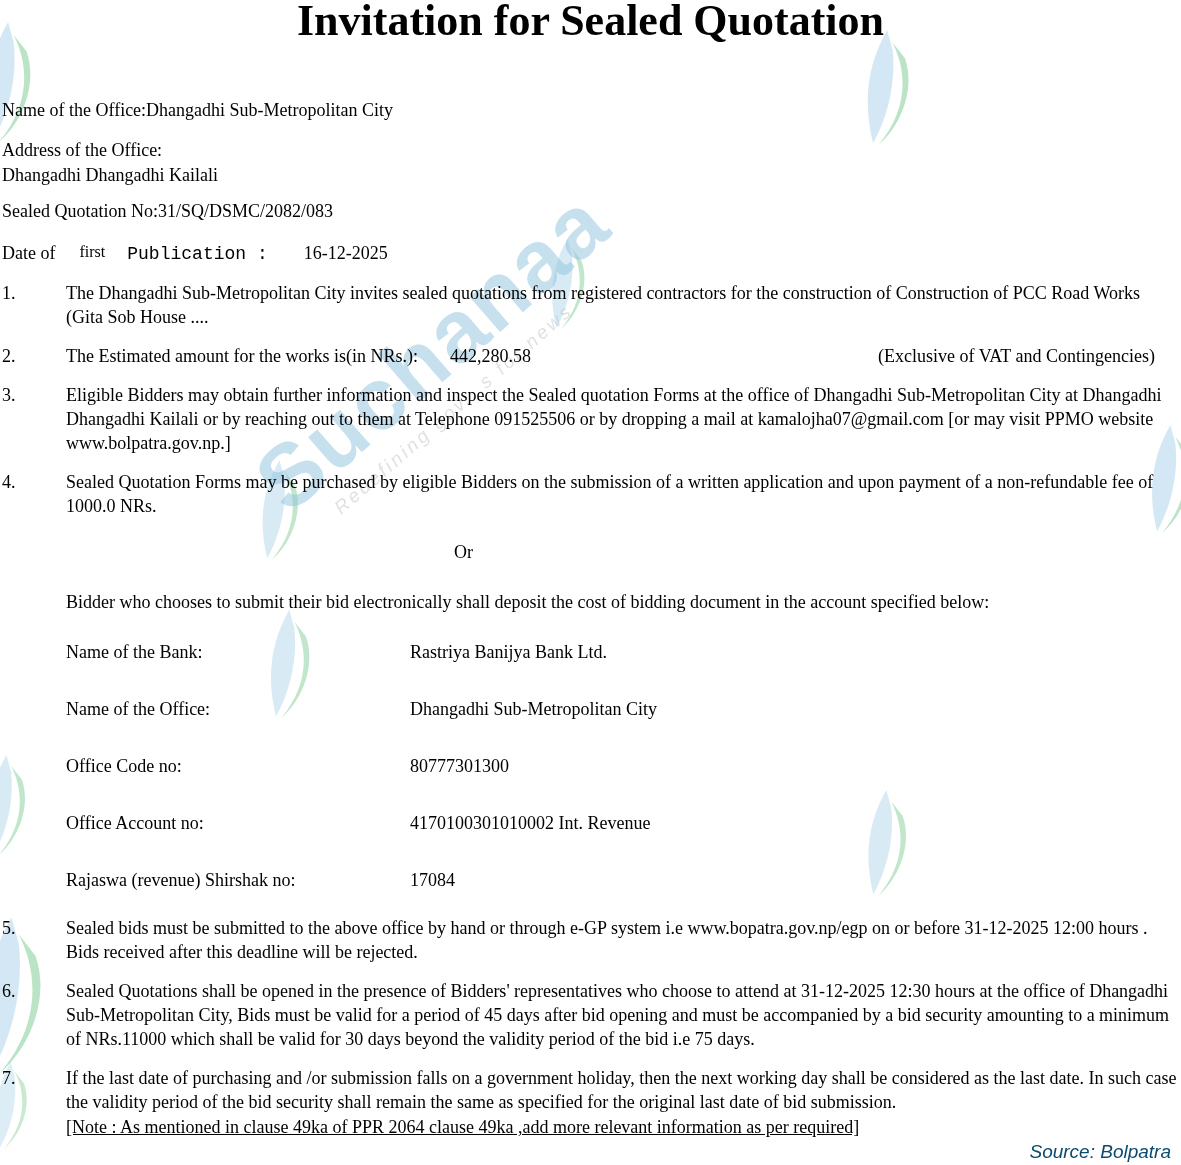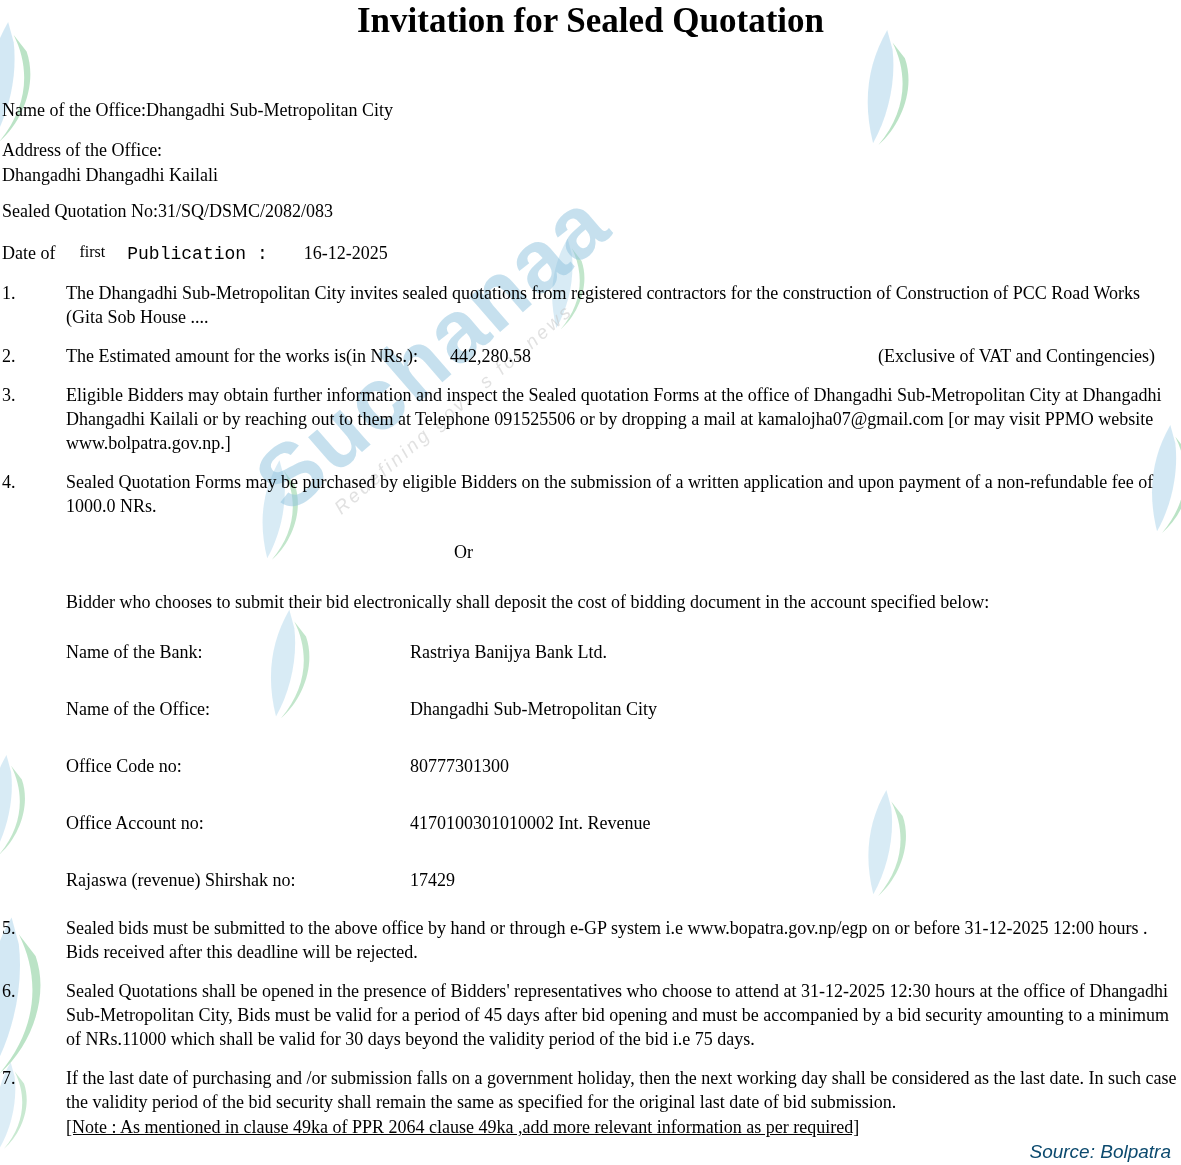--- a/index.html
+++ b/index.html
@@ -12,21 +12,21 @@
     overflow: hidden;
     font-family: "Liberation Serif", "DejaVu Serif", serif;
     font-size: 18px;
     line-height: 24px;
     color: #000;
   }
   .content { position: relative; z-index: 1; padding: 0 2px 0 2px; }
 
   .doc-title {
     text-align: center;
-    font-size: 35px;
+    font-size: 44px;
     line-height: 42px;
     font-weight: 700;
     margin: 0;
   }
 
   .meta-line { margin-top: 16px; }
   .office-line { margin-top: 56px; }
   .addr-value { margin-top: 1px; }
   .quotation-line { margin-top: 12px; }
 
@@ -199,21 +199,21 @@
     <div class="bank-table">
       <div>Name of the Bank:</div>
       <div>Rastriya Banijya Bank Ltd.</div>
       <div>Name of the Office:</div>
       <div>Dhangadhi Sub-Metropolitan City</div>
       <div>Office Code no:</div>
       <div>80777301300</div>
       <div>Office Account no:</div>
       <div>4170100301010002 Int. Revenue</div>
       <div>Rajaswa (revenue) Shirshak no:</div>
-      <div>17429</div>
+      <div>17084</div>
     </div>
 
     <div class="item group-5">
       <div class="num">5.</div>
       <div class="body">Sealed bids must be submitted to the above office by hand or through e-GP system i.e www.bopatra.gov.np/egp on or before 31-12-2025 12:00 hours . Bids received after this deadline will be rejected.</div>
     </div>
 
     <div class="item">
       <div class="num">6.</div>
       <div class="body">Sealed Quotations shall be opened in the presence of Bidders' representatives who choose to attend at 31-12-2025 12:30 hours at the office of  Dhangadhi Sub-Metropolitan City, Bids must be valid for a period of 45 days after bid opening and must be accompanied by a bid security amounting to a minimum of NRs.11000 which shall be valid for 30 days beyond the validity period of the bid i.e 75 days.</div>

